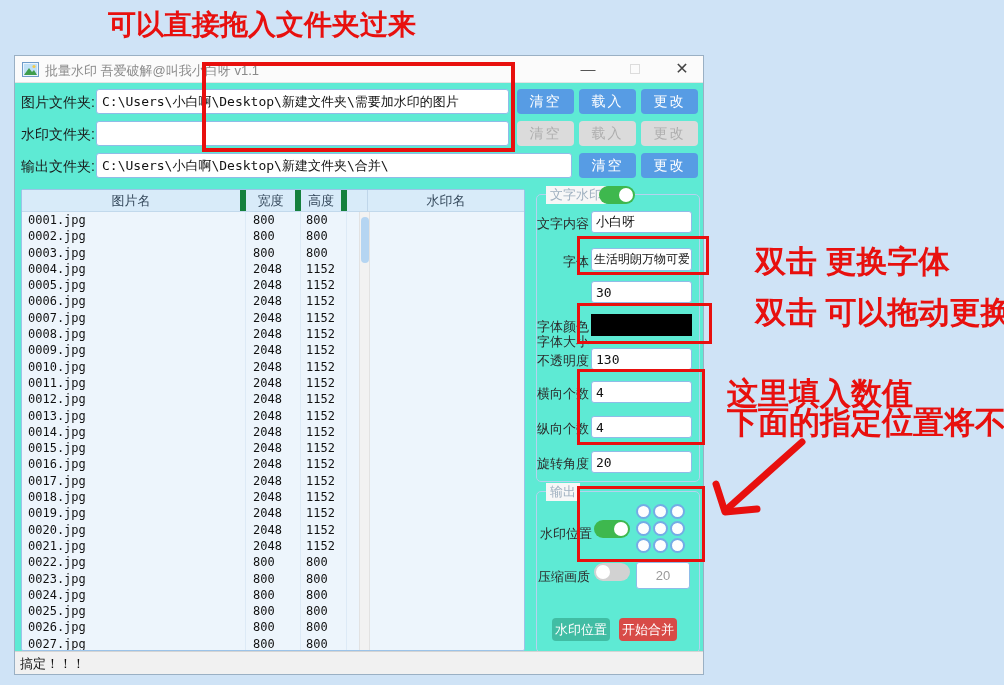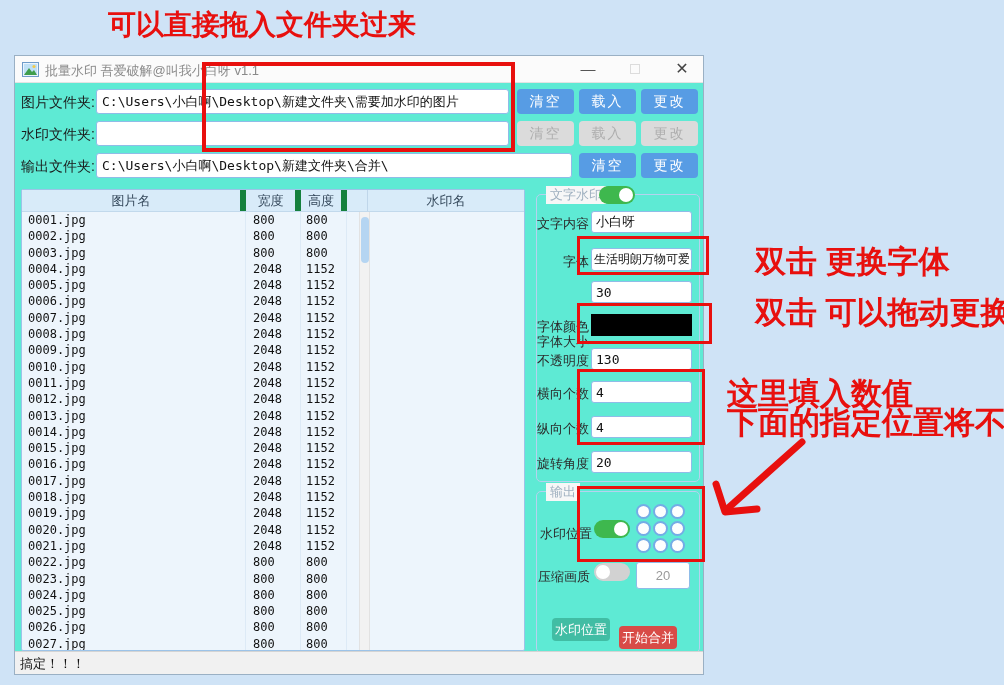--- a/index.html
+++ b/index.html
@@ -68,21 +68,21 @@
   .toggle.off { background:#d2d2d2; } .toggle.off .knob { left:2px; }
 
   .posgrid { position:absolute; left:621px; top:448px; width:53px; height:53px;
              display:grid; grid-template-columns:repeat(3,15px); grid-template-rows:repeat(3,15px); gap:2px; }
   .pos-dot { width:15px; height:15px; border:2px solid #74ace6; border-radius:50%; background:#fdfefe; }
 
   .qinput { position:absolute; left:621px; top:506px; width:54px; height:27px; border:1px solid #8fbce8;
             border-radius:3px; background:#fff; text-align:center; font-size:13px; color:#9a9a9a; outline:none; }
   .abtn { position:absolute; top:562px; height:23px; border:none; border-radius:4px; color:#fff; font-size:13px; }
   .btn-measure { left:537px; width:58px; background:#41bda4; }
-  .btn-start { left:604px; width:58px; background:#d84b47;margin-top:8px; }
+  .btn-start { left:604px; width:58px; background:#d84b47; }
 
   .statusbar { position:absolute; left:0; bottom:0; width:100%; height:23px; background:#f1f1f1;
                border-top:1px solid #d4d4d4; font-size:13px; color:#111; padding:3px 0 0 5px; }
 
   
   .red-note { position:absolute; color:#e8100e; font-weight:bold; white-space:nowrap;margin-left:36px; }
   .note-top { left:72px; top:6px; font-size:28px; }
   .note-sm { font-size:31px; font-weight:bold; }
   .red-rect { position:absolute; border:3px solid #e8100e; }
   .rect-drag { left:202px; top:62px; width:313px; height:90px; border-width:4px; }

